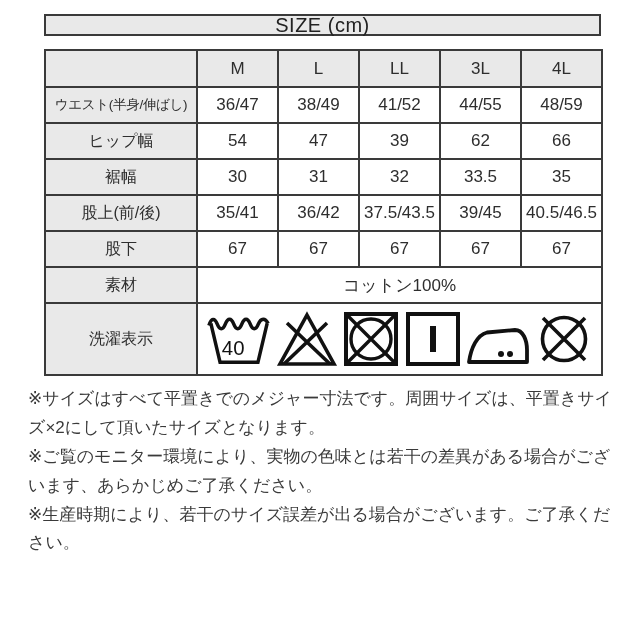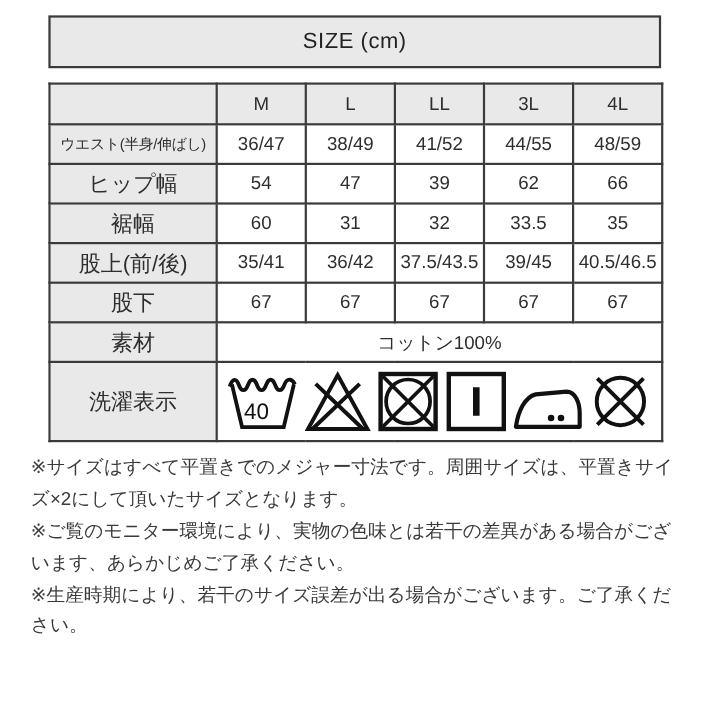--- a/index.html
+++ b/index.html
@@ -5,36 +5,36 @@
   html,body{margin:0;padding:0;}
   body{
     width:640px;height:640px;background:#ffffff;
     font-family:"Liberation Sans","DejaVu Sans",sans-serif;
     color:#2e2e2e;
     -webkit-font-smoothing:antialiased;
   }
   .page{width:640px;height:640px;overflow:hidden;}
   .chart-wrap{width:557px;margin:14px 0 0 44px;}
   .title-box{
-    box-sizing:border-box;height:48px;border:2px solid #3a3a3a;background:#e9e9e9;
+    box-sizing:border-box;height:22px;border:2px solid #3a3a3a;background:#e9e9e9;
     display:flex;align-items:center;justify-content:center;
     font-size:20px;letter-spacing:0.5px;color:#222;
   }
   table.size-table{
     border-collapse:collapse;table-layout:fixed;width:557px;margin-top:13px;
     font-size:17px;color:#2e2e2e;
   }
   .size-table th,.size-table td{
     box-sizing:border-box;border:2px solid #3a3a3a;text-align:center;
     padding:0 2px;font-weight:normal;overflow:hidden;
   }
   .size-table tr{height:36px;}
   .size-table tr.hdr{height:37px;}
   .size-table tr.care{height:72px;}
-  .lbl{background:#e9e9e9;font-size:20px;white-space:nowrap;}
+  .lbl{background:#e9e9e9;font-size:16px;white-space:nowrap;}
   .lbl.small{font-size:13.5px;letter-spacing:-0.3px;}
   .hdr th{background:#e9e9e9;font-size:17px;}
   .val{background:#ffffff;}
   .care-cell{background:#ffffff;}
   .care-icons{display:flex;align-items:flex-end;justify-content:center;gap:4px;}
   .care-icons svg{display:block;}
   .notes{
     width:592px;margin:9px 0 0 28px;font-size:17px;line-height:1.7;color:#3a3a3a;
   }
   .notes p{margin:0;}
@@ -82,21 +82,21 @@
           <td class="val">54</td>
           <td class="val">47</td>
           <td class="val">39</td>
           <td class="val">62</td>
           <td class="val">66</td>
         </tr>
 
 
         <tr>
           <td class="lbl">裾幅</td>
-          <td class="val">60</td>
+          <td class="val">30</td>
           <td class="val">31</td>
           <td class="val">32</td>
           <td class="val">33.5</td>
           <td class="val">35</td>
         </tr>
 
         <tr>
           <td class="lbl">股上(前/後)</td>
           <td class="val">35/41</td>
           <td class="val">36/42</td>

